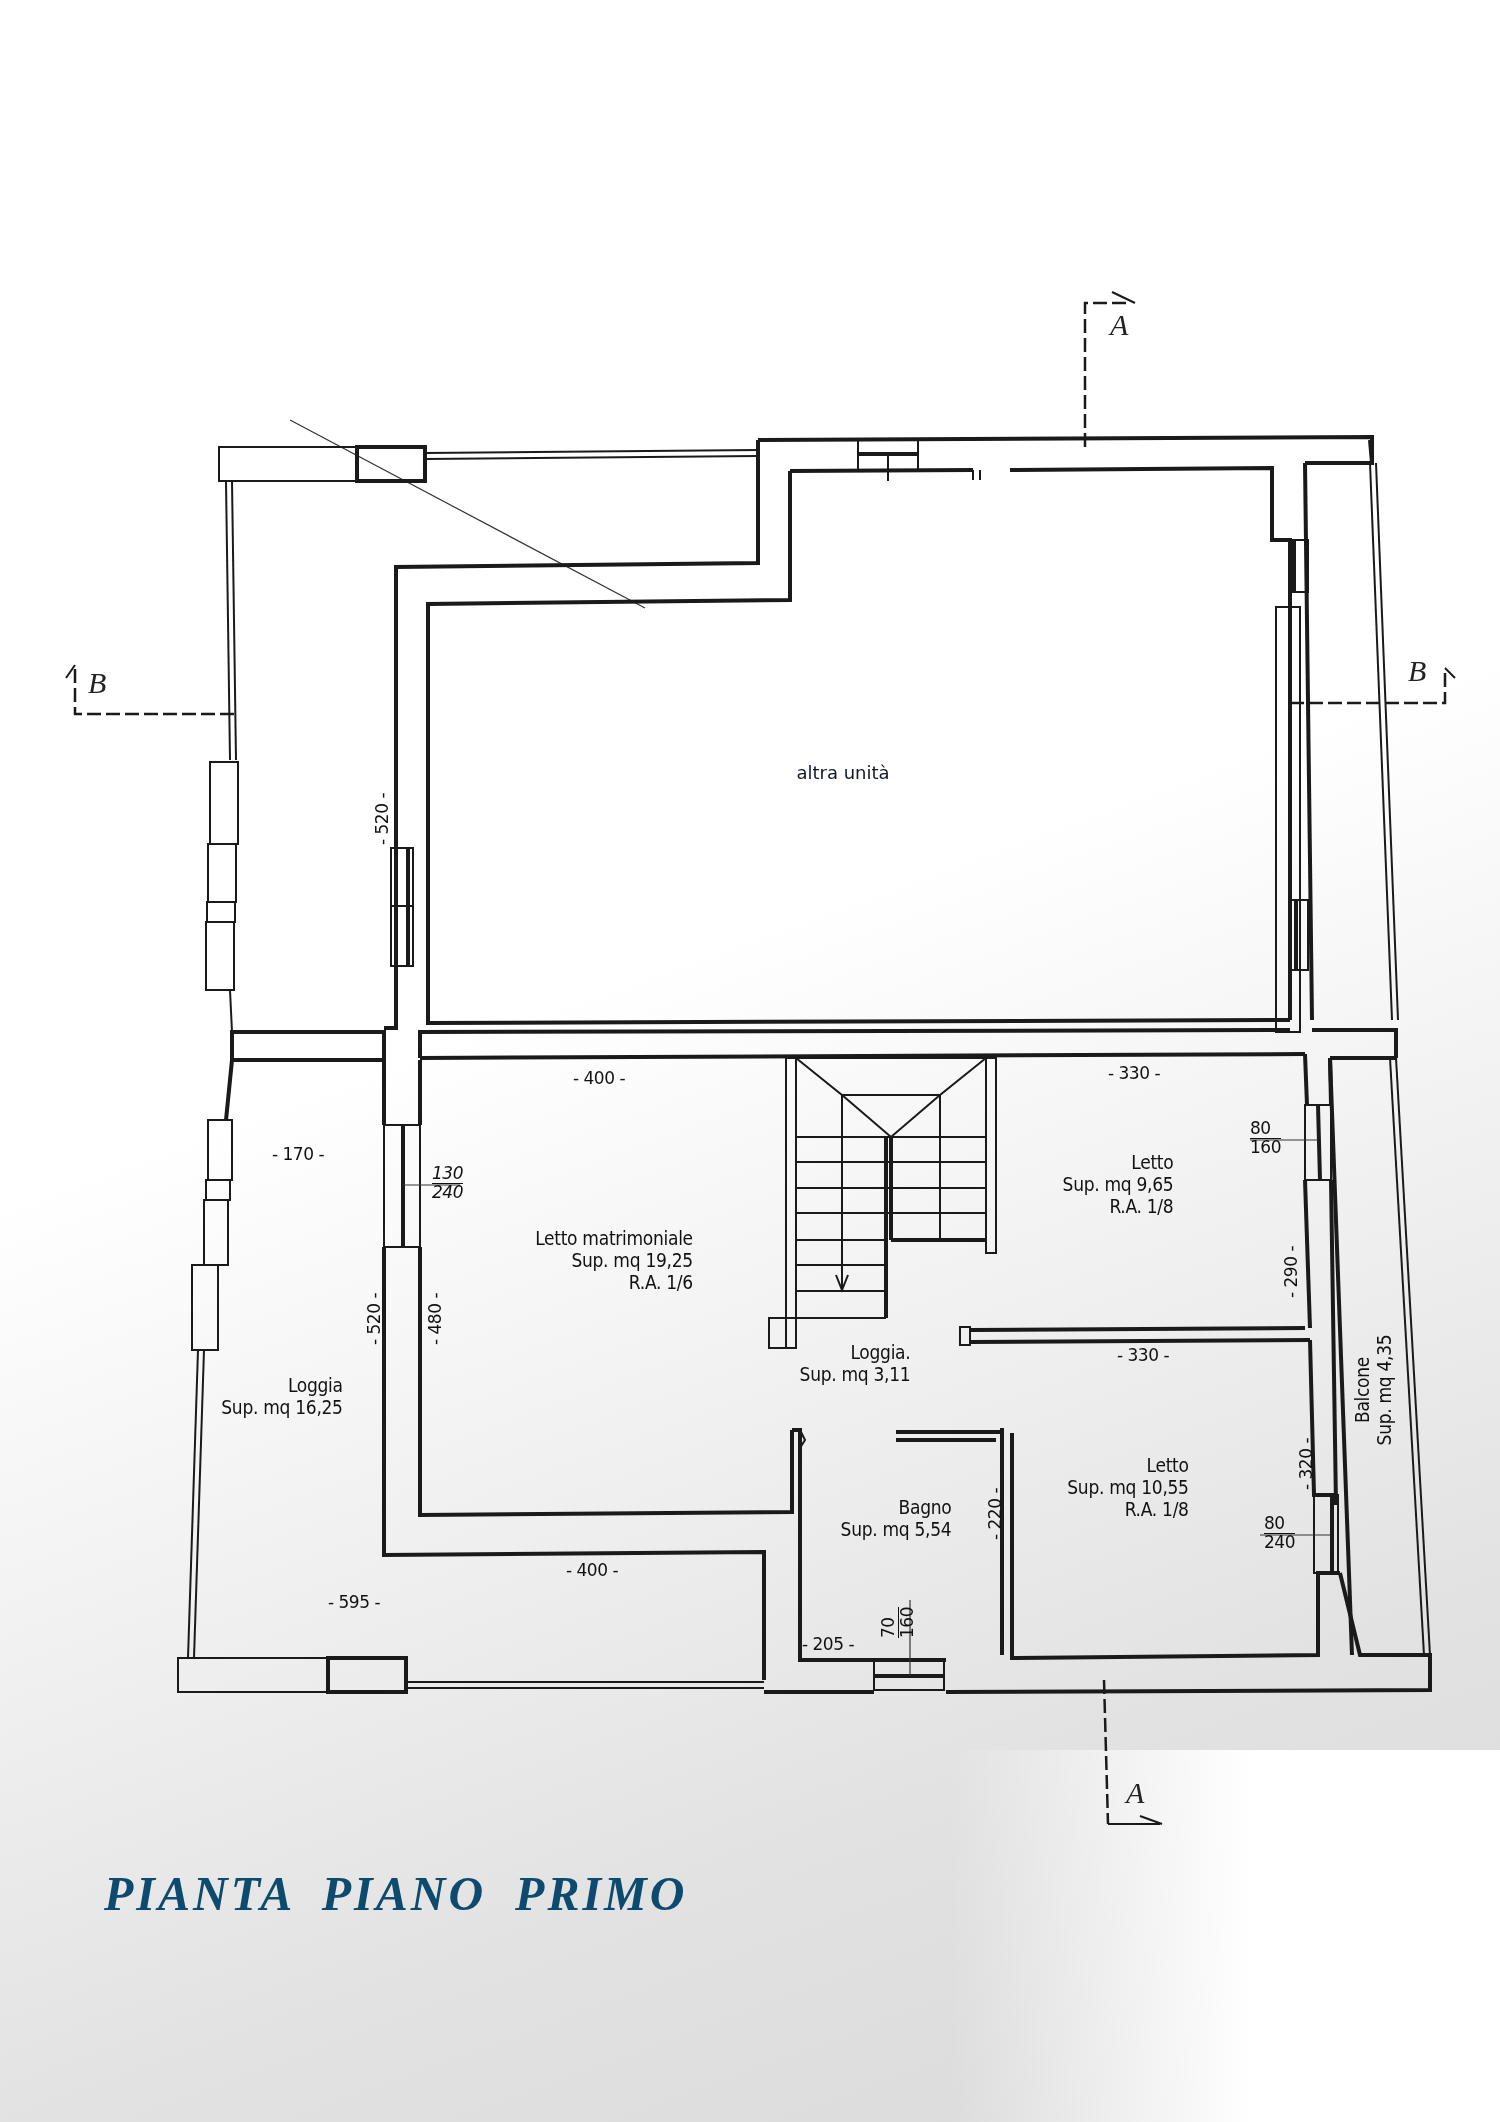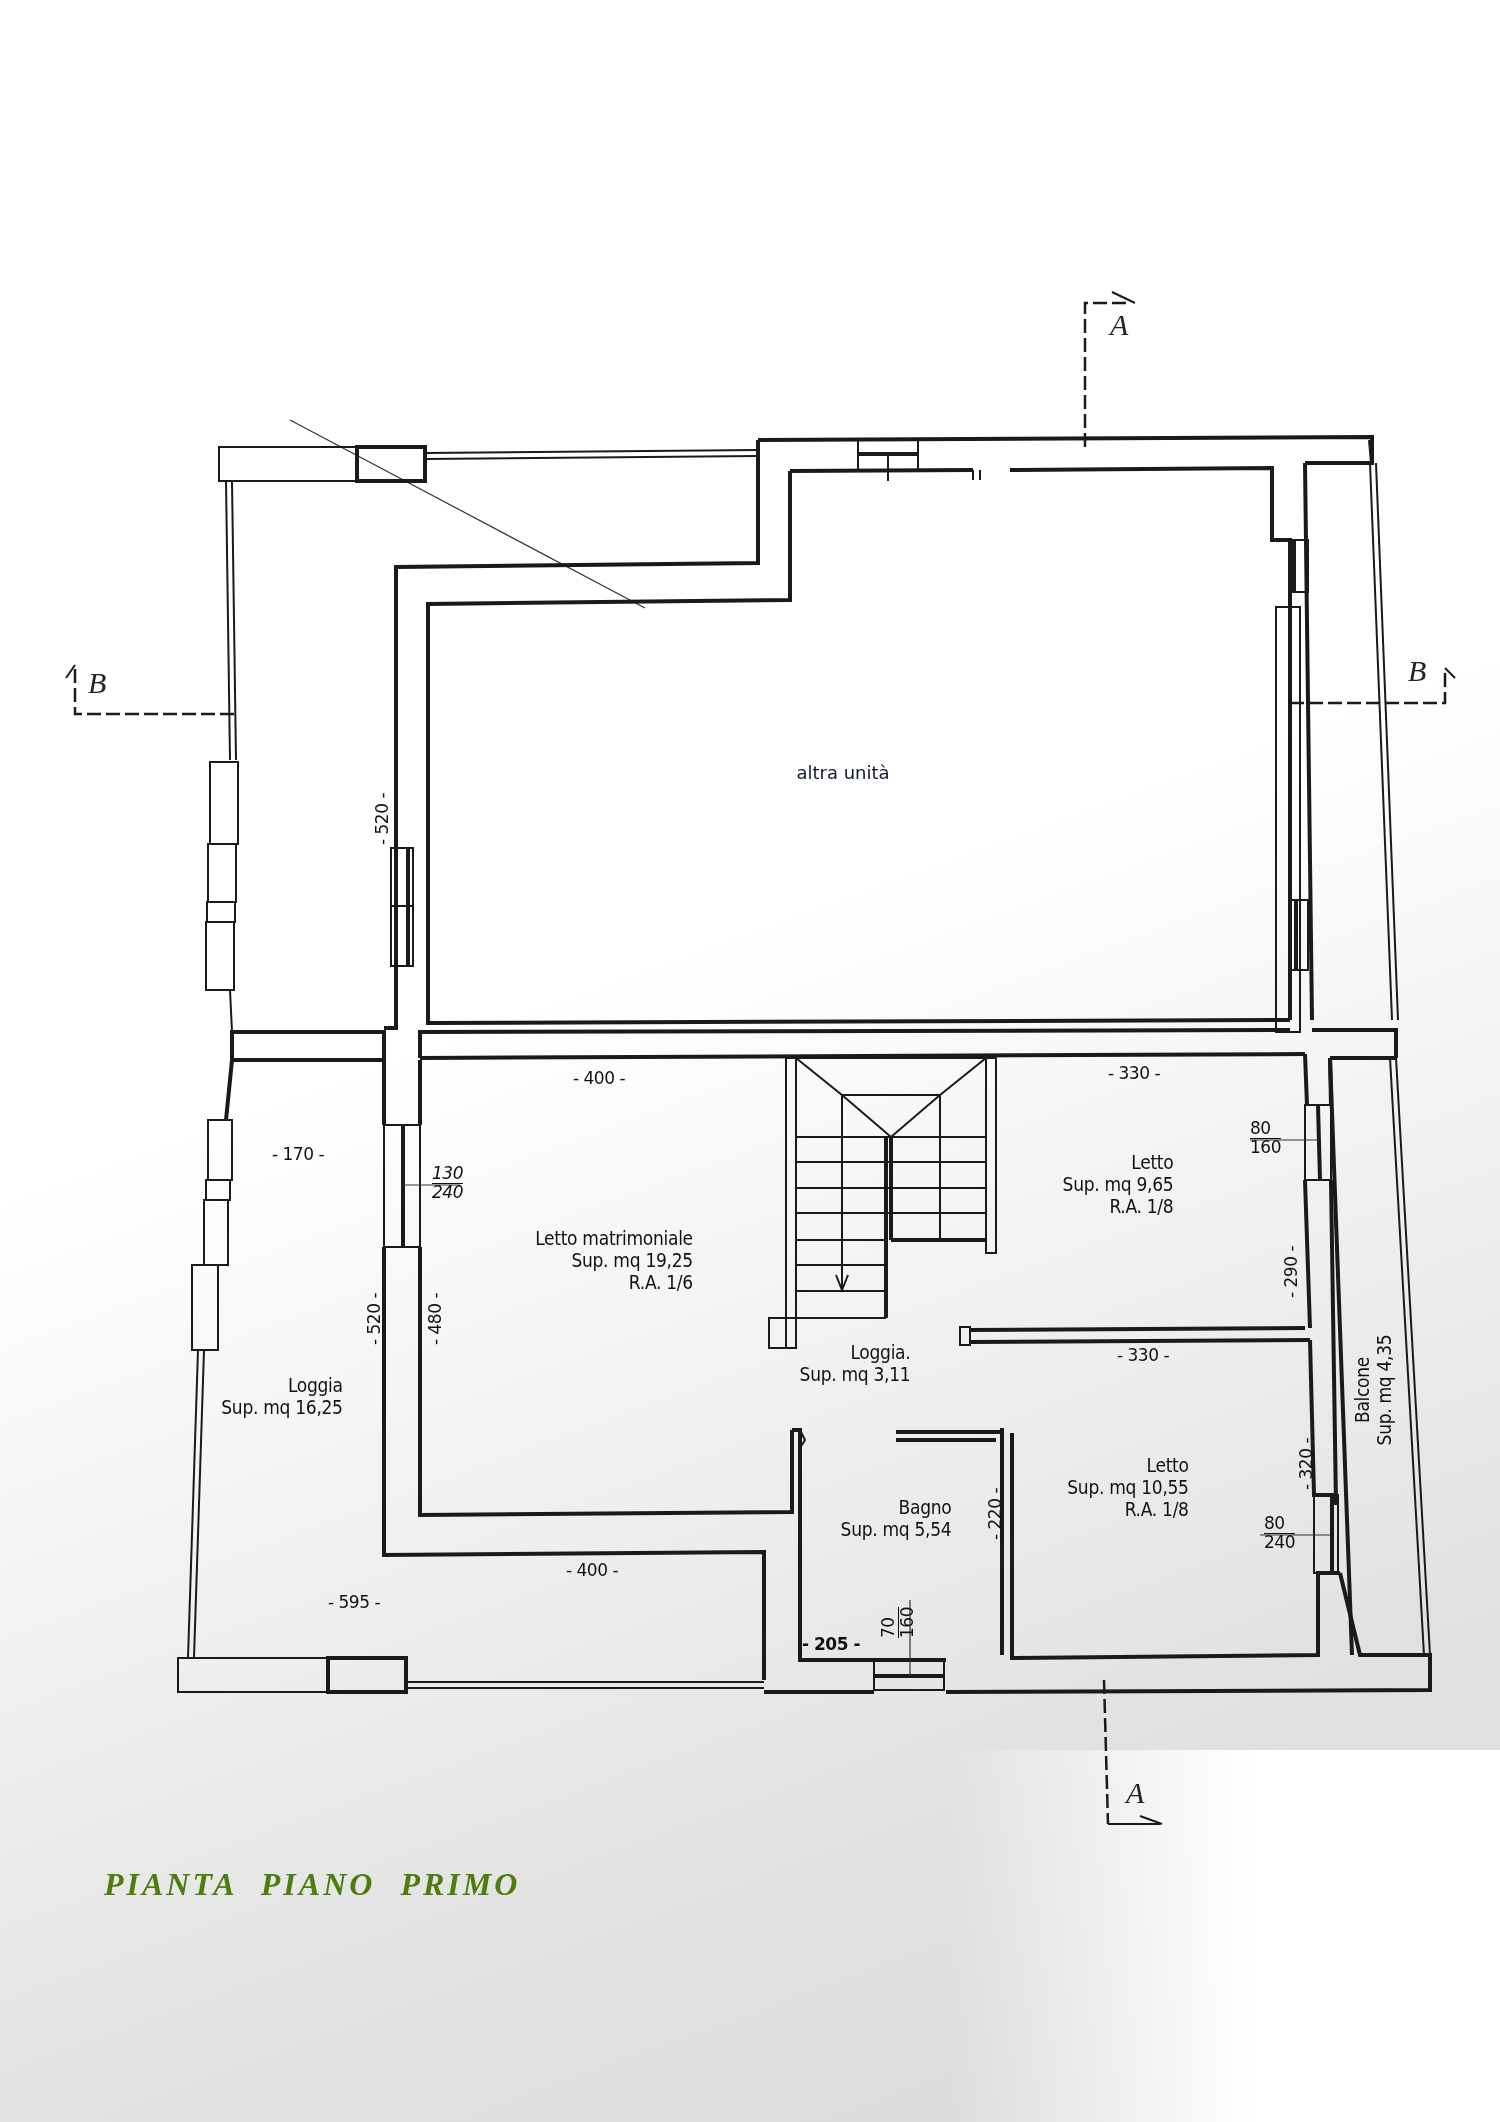--- a/index.html
+++ b/index.html
@@ -42,21 +42,21 @@
     position: absolute; font-family: "Liberation Serif", serif; font-style: italic;
     font-size: 30px; color: #222;
   }
   .altra {
     position: absolute; left: 843px; top: 762px; transform: translateX(-50%);
     font-family: "DejaVu Sans", sans-serif; font-size: 18px; color: #0f172a;
   }
   .title {
     position: absolute; left: 104px; top: 1866px;
     font-family: "Liberation Serif", serif; font-style: italic; font-weight: bold;
-    font-size: 32px; color: #4d7c0f; letter-spacing: 3px; word-spacing: 14px;
+    font-size: 48px; color: #0c4a6e; letter-spacing: 3px; word-spacing: 14px;
   }
 </style>
 </head>
 <body>
 
 <div class="paper-shade"></div>
 <div class="paper-shade-right"></div>
 
 <svg class="plan" width="1500" height="2122" viewBox="0 0 1500 2122">
 
@@ -268,21 +268,21 @@
 <div class="dim vert" style="left:364px; top:1345px;">- 520 -</div>
 <div class="dim" style="left:573px; top:1068px;">- 400 -</div>
 <div class="dim vert" style="left:425px; top:1345px;">- 480 -</div>
 <div class="dim" style="left:566px; top:1560px;">- 400 -</div>
 <div class="dim" style="left:328px; top:1592px;">- 595 -</div>
 <div class="dim" style="left:1108px; top:1063px;">- 330 -</div>
 <div class="dim vert" style="left:1281px; top:1298px;">- 290 -</div>
 <div class="dim" style="left:1117px; top:1345px;">- 330 -</div>
 <div class="dim vert" style="left:1296px; top:1490px;">- 320 -</div>
 <div class="dim vert" style="left:985px; top:1540px;">- 220 -</div>
-<div class="dim" style="left:802px; top:1634px;font-weight:bold;">- 205 -</div>
+<div class="dim" style="left:802px; top:1634px;">- 205 -</div>
 <div class="dim vert" style="left:372px; top:845px;">- 520 -</div>
 
 <div class="frac" style="left:432px; top:1165px;font-style:italic;">
   <span class="num">130</span>
   <span>240</span>
 </div>
 <div class="frac" style="left:1250px; top:1120px;">
   <span class="num">80</span>
   <span>160</span>
 </div>

